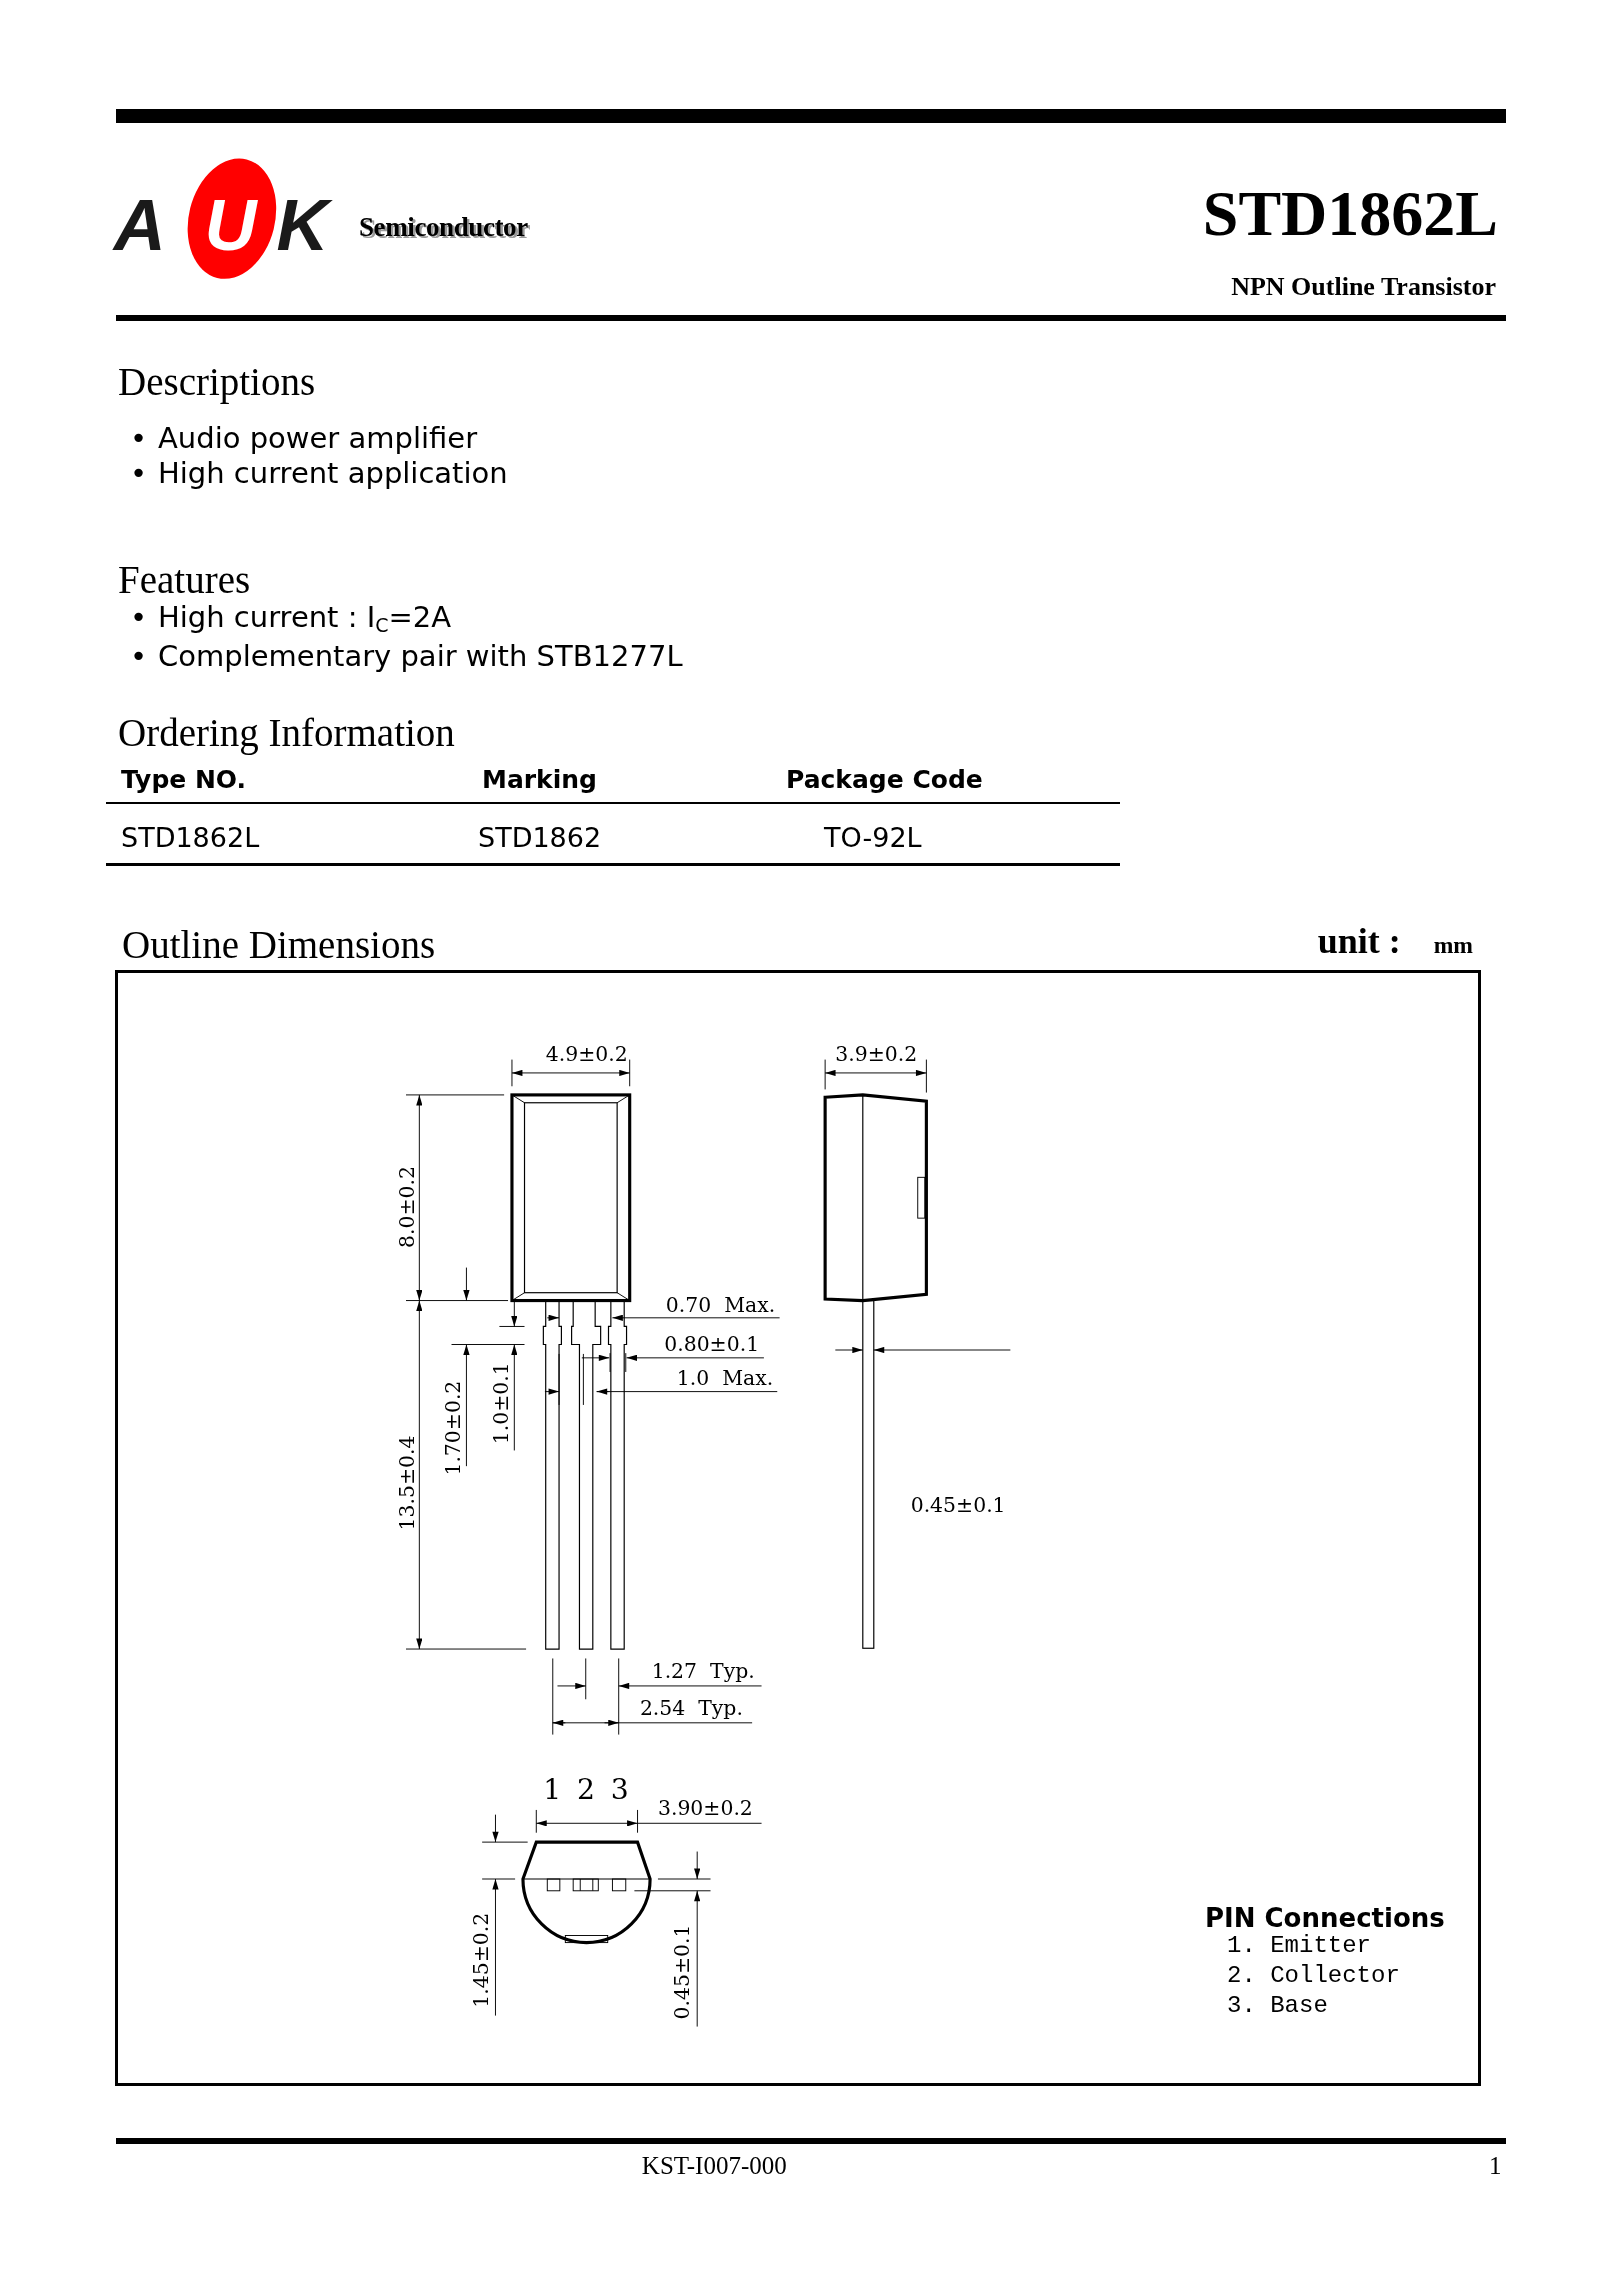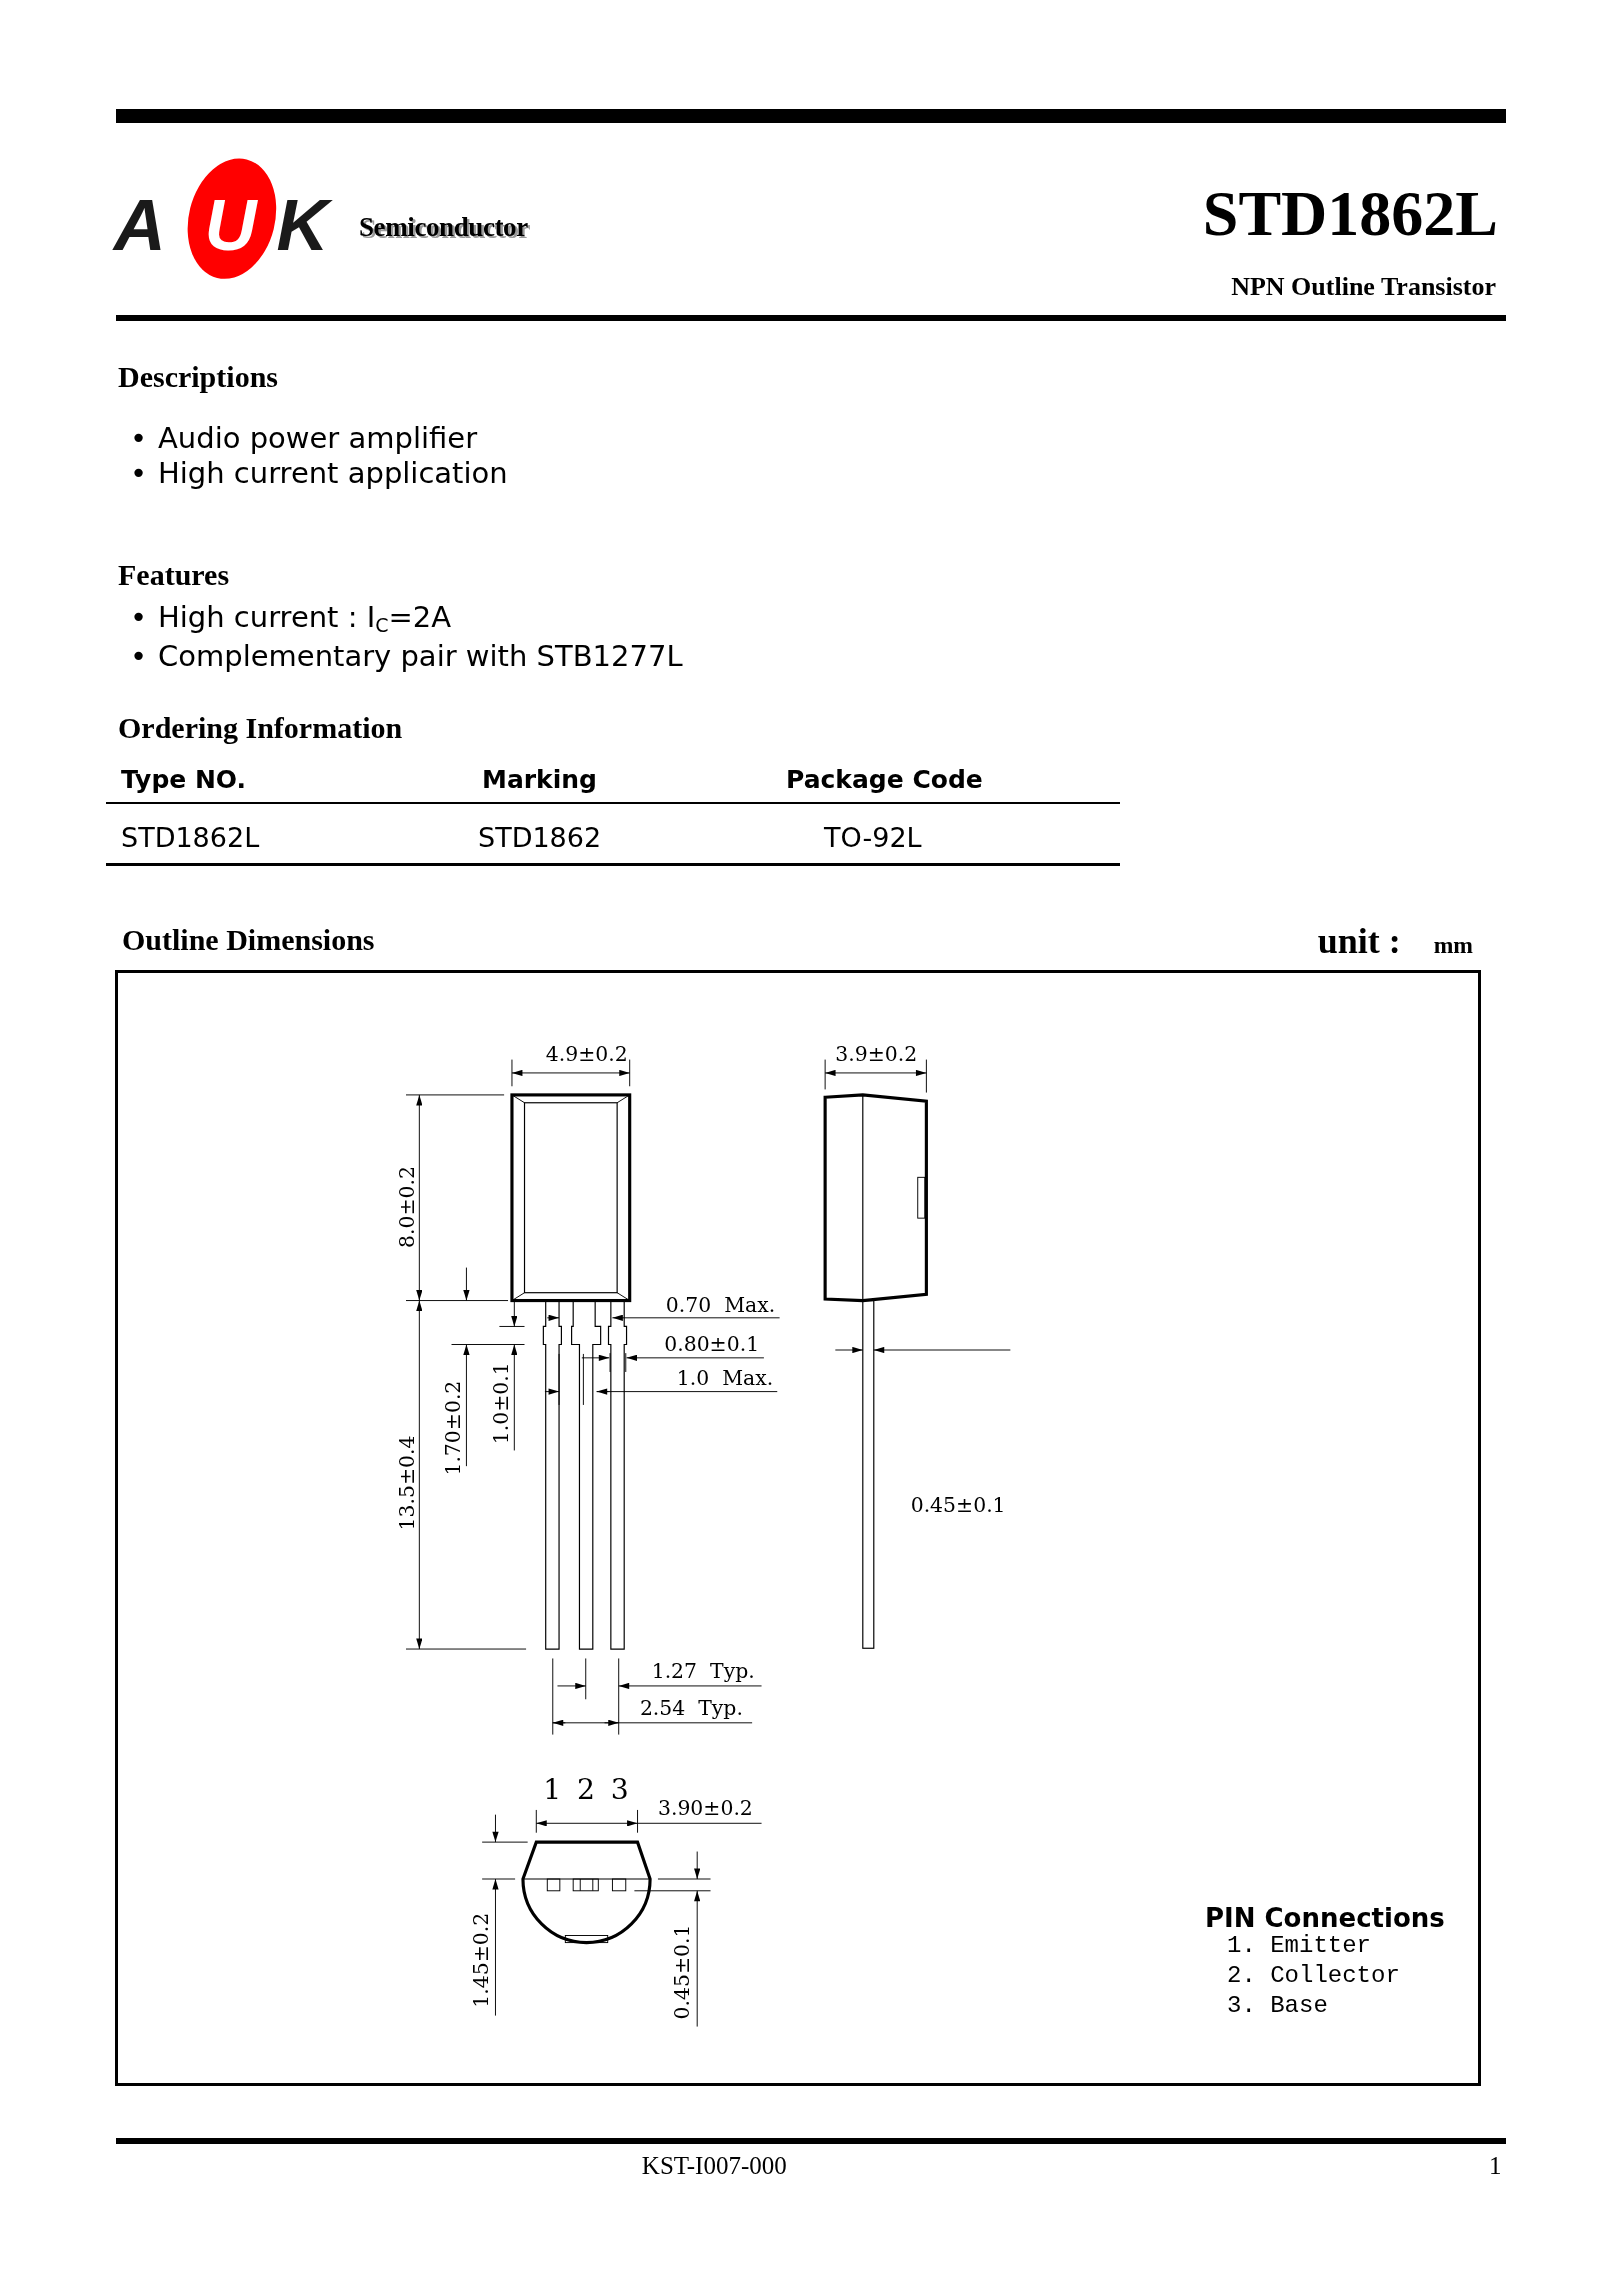--- a/index.html
+++ b/index.html
@@ -11,21 +11,21 @@
   .bar-mid { left: 116px; top: 315px; width: 1390px; height: 5.5px; background: #000; }
   .bar-foot { left: 116px; top: 2138px; width: 1390px; height: 5.5px; background: #000; }
 
   .logo { left: 110px; top: 153px; width: 236px; height: 133px; }
   .logo-sub { left: 344px; top: 212px; font-size: 27px; font-weight: bold; letter-spacing: -0.4px;
               text-shadow: 2.4px 2.4px 0 #9a9a9a; white-space: nowrap; margin-left: 15px; }
 
   .title { right: 124px; top: 182px; font-size: 64px; font-weight: bold; line-height: 1; white-space: nowrap; }
   .subtitle { right: 126px; top: 274px; font-size: 26px; font-weight: bold; line-height: 1; white-space: nowrap; }
 
-  .h2 { font-size: 30px; font-weight: bold; line-height: 1; white-space: nowrap; }
+  .h2 { font-size: 39px; font-weight: normal; line-height: 1; white-space: nowrap; }
   .bul { font-size: 29px; line-height: 1; white-space: nowrap; }
   .bul .dot { display: inline-block; width: 28px; }
   sub.ic { font-size: 19px; vertical-align: -4.7px; }
 
   .tbl-h { font-size: 25px; font-weight: bold; line-height: 1; white-space: nowrap; }
   .tbl-c { font-size: 27px; line-height: 1; white-space: nowrap; }
   .rule1 { left: 106px; top: 802px; width: 1014px; height: 2.4px; background: #000; }
   .rule2 { left: 106px; top: 863px; width: 1014px; height: 3.1px; background: #000; }
 
   .unit { right: 149px; top: 923px; font-size: 36px; font-weight: bold; white-space: nowrap; line-height: 1; }

